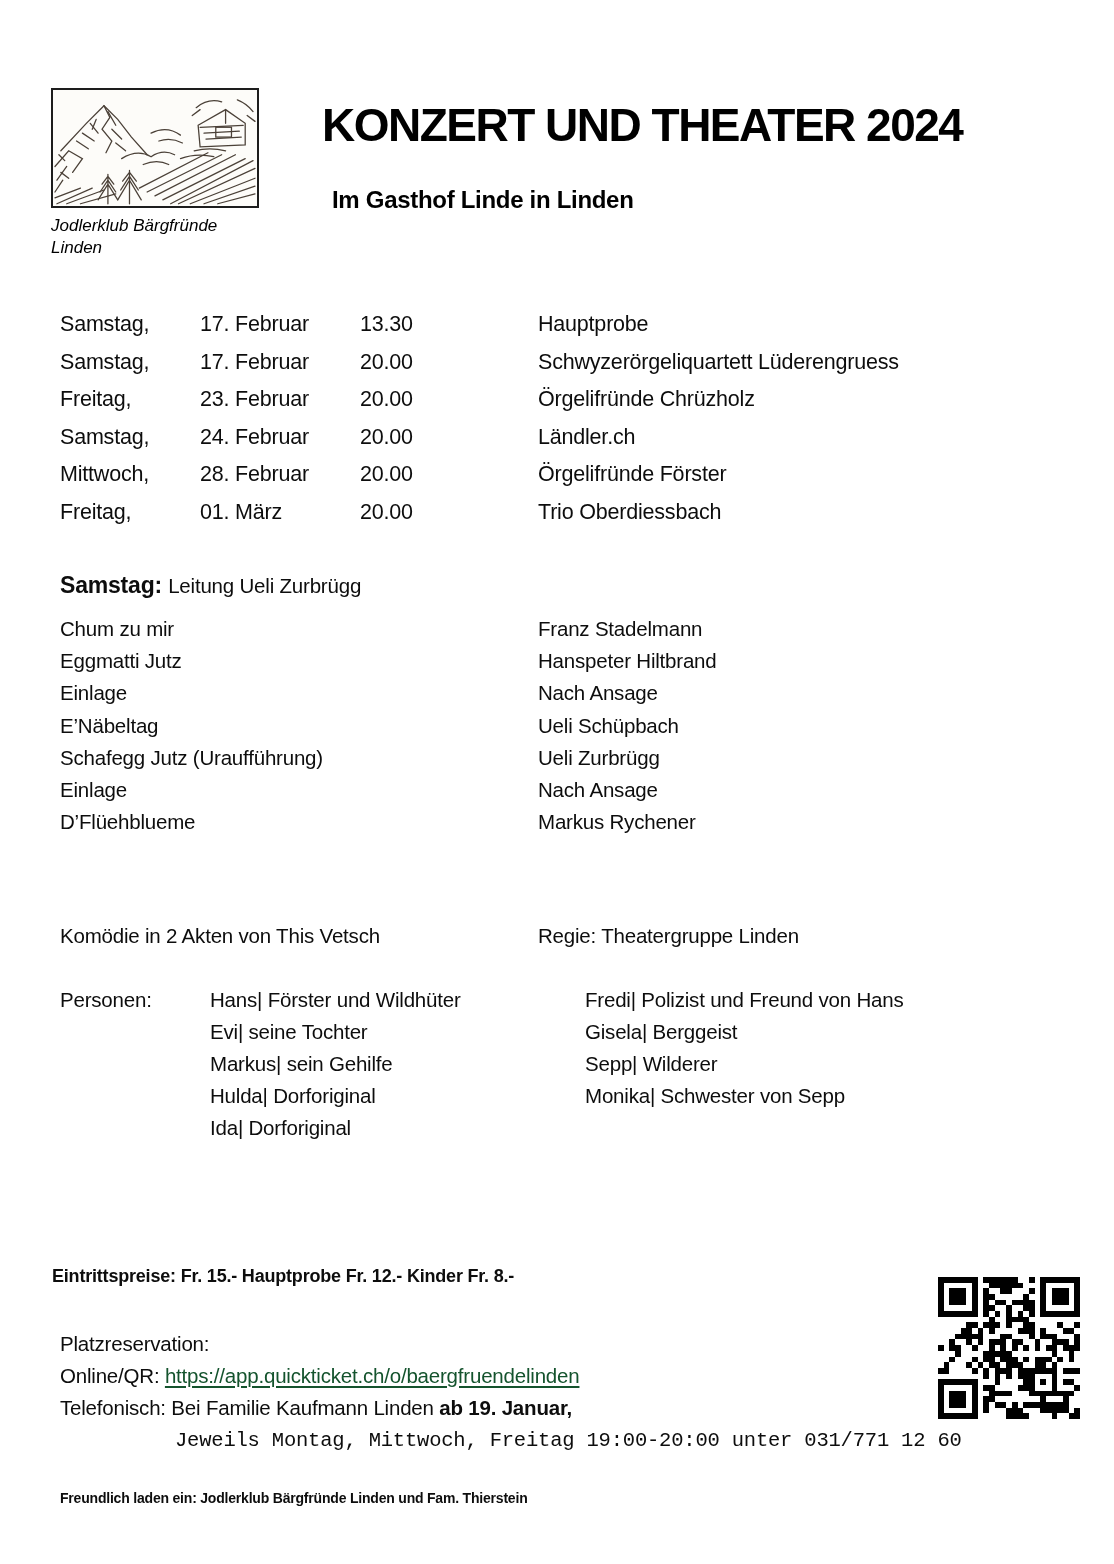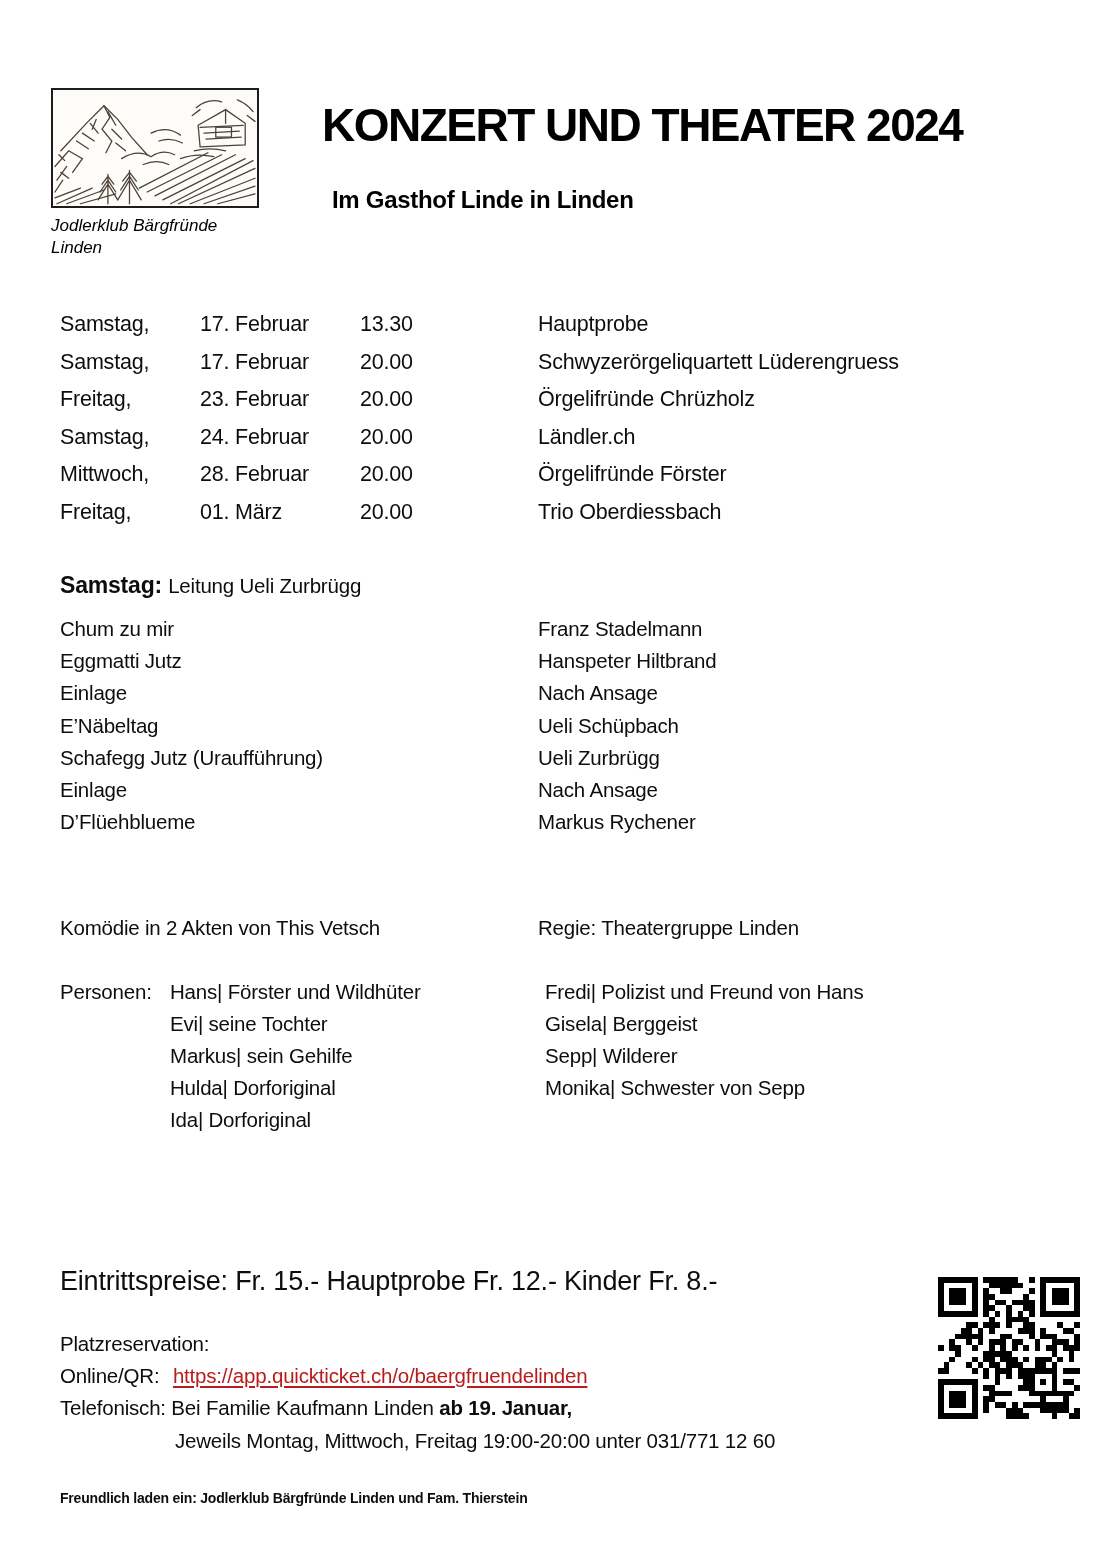--- a/index.html
+++ b/index.html
@@ -30,31 +30,31 @@
   .event-row{display:grid;grid-template-columns:140px 160px 178px auto;line-height:37.5px;white-space:nowrap;}
   
   .konzert{position:absolute;left:60px;top:570px;width:980px;}
   .section-heading{font-size:23px;line-height:30px;letter-spacing:-0.2px;white-space:nowrap;}
   .section-heading b{font-weight:bold;}
   .section-heading .rest{font-size:20.5px;font-weight:normal;}
   .program{margin-top:12px;font-size:20.5px;letter-spacing:-0.2px;}
   .program-row{display:grid;grid-template-columns:478px auto;line-height:32.2px;white-space:nowrap;}
   
   .theater{position:absolute;left:60px;top:900px;width:980px;}
-  .theater-sub{display:grid;grid-template-columns:478px auto;font-size:20.5px;line-height:32px;margin-top:12px;letter-spacing:-0.2px;white-space:nowrap;}
+  .theater-sub{display:grid;grid-template-columns:478px auto;font-size:20.5px;line-height:32px;margin-top:20px;letter-spacing:-0.2px;white-space:nowrap;}
   .cast-block{display:grid;grid-template-columns:110px auto;margin-top:32px;font-size:20.5px;letter-spacing:-0.2px;}
   .cast-label{line-height:32px;}
   .cast-cols{display:grid;grid-template-columns:375px auto;}
-  .cast-col div{line-height:32px;white-space:nowrap;}
+  .cast-col div{line-height:32px;white-space:nowrap;margin-left:40px;}
   
-  .prices{position:absolute;left:60px;top:1266px;font-size:27px;letter-spacing:-0.2px;white-space:nowrap;}
+  .prices{position:absolute;left:52px;top:1266px;font-size:18px;letter-spacing:-0.2px;white-space:nowrap;font-weight:bold;}
   .reservation{position:absolute;left:60px;top:1328px;font-size:20.5px;letter-spacing:-0.2px;}
   .reservation .line{line-height:32.2px;white-space:nowrap;}
-  .reservation .indent{padding-left:115px;}
-  .reservation a{color:#b91c1c;text-decoration:underline;text-underline-offset:3px;margin-left:8px;}
+  .reservation .indent{padding-left:115px;font-family:Liberation Mono, monospace;}
+  .reservation a{color:#14532d;text-decoration:underline;text-underline-offset:3px;}
   .invite{position:absolute;left:60px;top:1490px;font-size:14px;font-weight:bold;letter-spacing:-0.2px;white-space:nowrap;}
   b{font-weight:bold;}
   
   .qr{position:absolute;left:938px;top:1277px;width:142px;height:142px;}
   .qr svg{width:100%;height:100%;shape-rendering:crispEdges;}
 </style>
 </head>
 <body>
 
 <div class="page">

